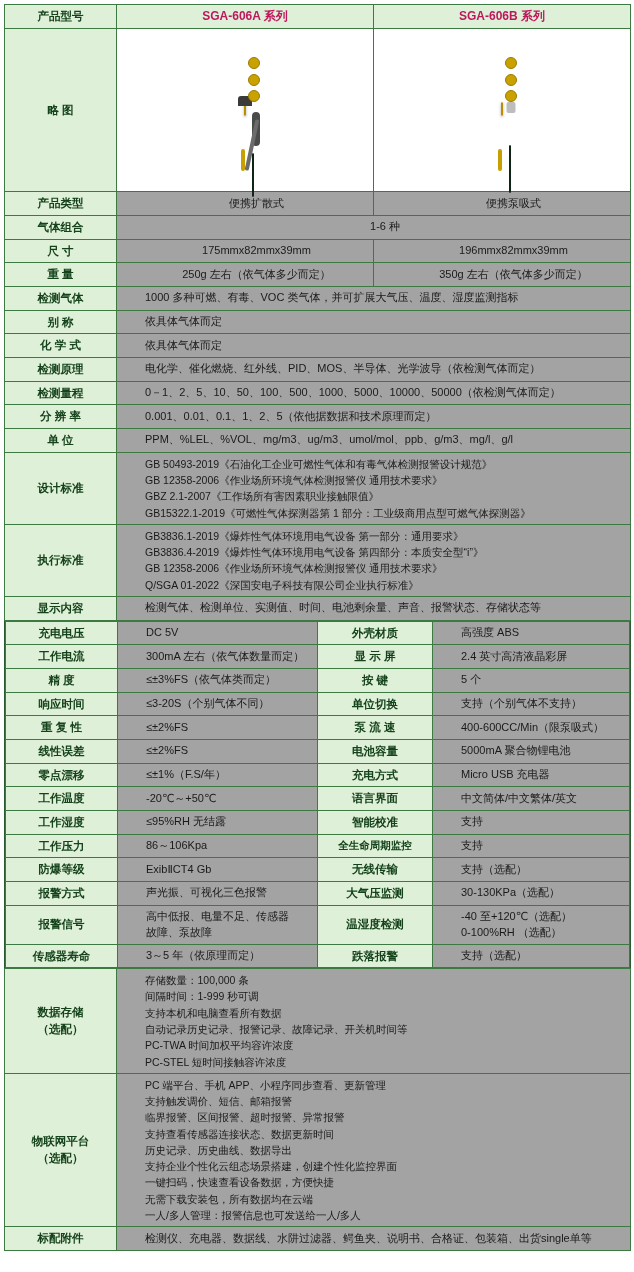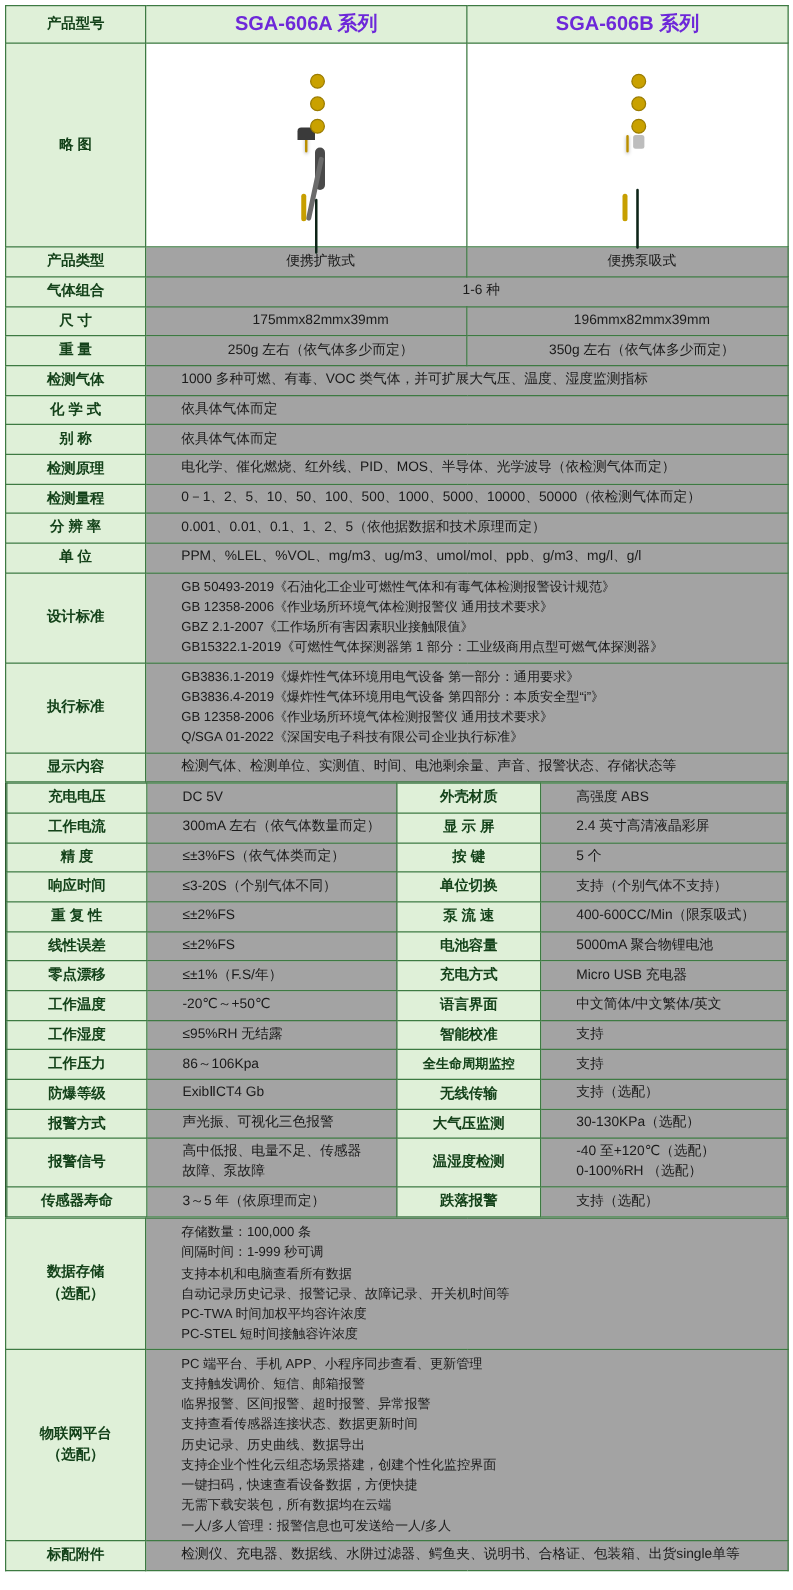--- a/index.html
+++ b/index.html
@@ -32,22 +32,22 @@
     font-size:11.5px;
     width:112px;
     margin-top:13px;
   }
   .val{background:#a3a3a3;text-align:left;padding-left:28px;}
   .val.c{text-align:center;}
   .hdr{
     background:#dff0d8;
     text-align:center;
     font-weight:bold;
-    color:#6d28d9;
-    font-size:16px;
+    color:#be185d;
+    font-size:12px;
   }
   .imgcell{background:#fff;text-align:center;padding:6px 0;height:150px;}
   .multi{line-height:1.55;font-size:10.5px;margin-top:48px;}
   .small{font-size:10.5px;}
   
   .det{display:inline-block;position:relative;}
   .dev{
     position:relative;
     width:62px;height:120px;
     border-radius:9px;
@@ -172,26 +172,26 @@
     <td class="val c">250g 左右（依气体多少而定）</td>
     <td class="val c">350g 左右（依气体多少而定）</td>
   </tr>
 
   <tr>
     <td class="lbl">检测气体</td>
     <td class="val" colspan="2">1000 多种可燃、有毒、VOC 类气体，并可扩展大气压、温度、湿度监测指标</td>
   </tr>
 
   <tr>
+    <td class="lbl">别    称</td>
+    <td class="val" colspan="2">依具体气体而定</td>
+  </tr>
+
+  <tr>
     <td class="lbl">化 学 式</td>
-    <td class="val" colspan="2">依具体气体而定</td>
-  </tr>
-
-  <tr>
-    <td class="lbl">别    称</td>
     <td class="val" colspan="2">依具体气体而定</td>
   </tr>
 
   <tr>
     <td class="lbl">检测原理</td>
     <td class="val" colspan="2">电化学、催化燃烧、红外线、PID、MOS、半导体、光学波导（依检测气体而定）</td>
   </tr>
 
   <tr>
     <td class="lbl">检测量程</td>

